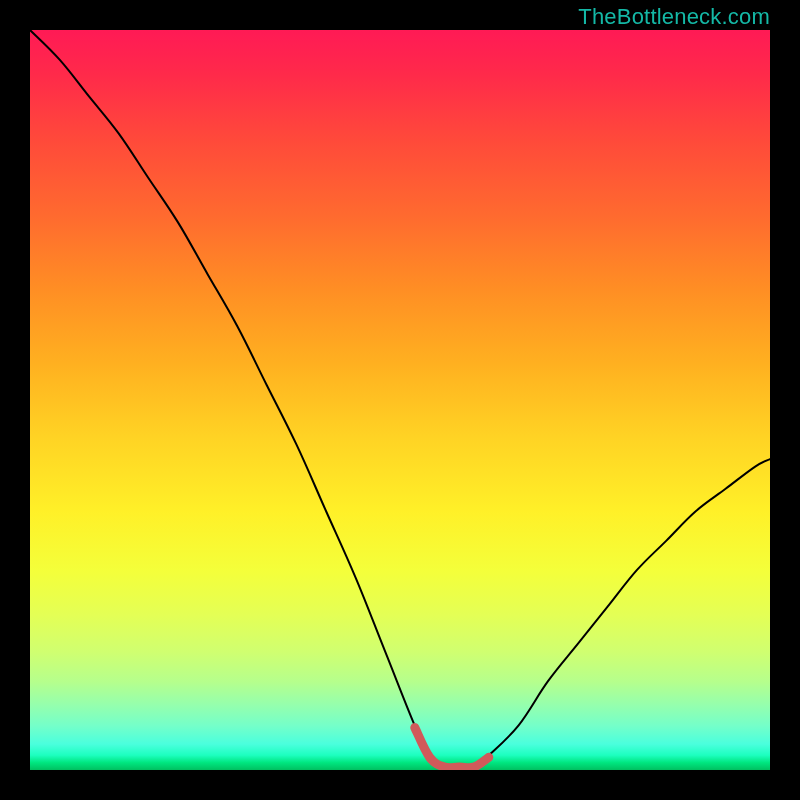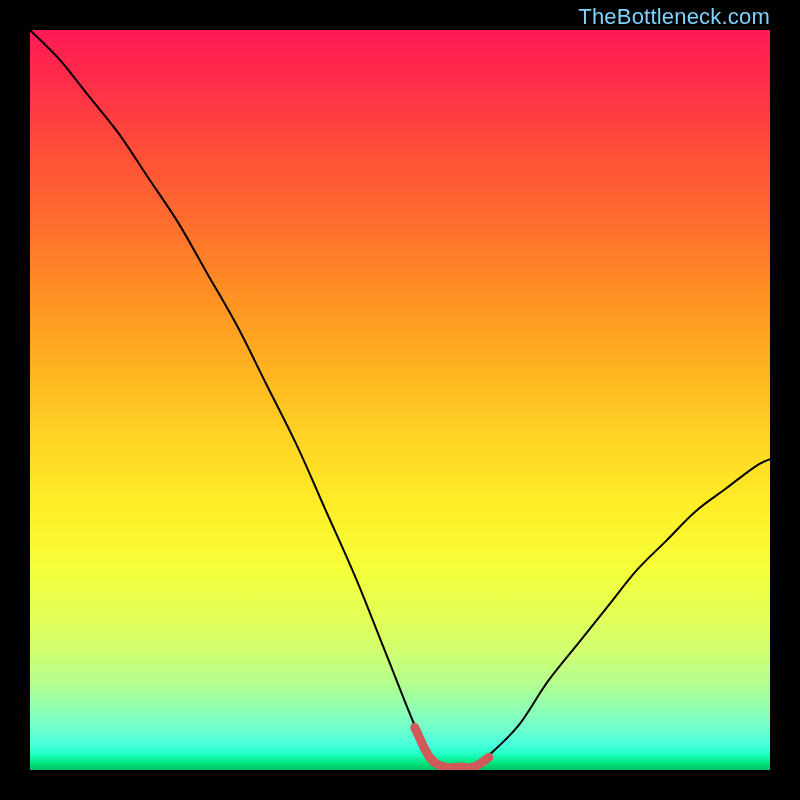--- a/index.html
+++ b/index.html
@@ -55,21 +55,21 @@
   .curve-svg {
     position: absolute;
     inset: 0;
     width: 740px;
     height: 740px;
   }
   .watermark {
     position: absolute;
     top: 4px;
     right: 30px;
-    color: #7dd3fc;
+    color: #14b8a6;
     font-size: 22px;
     font-weight: 500;
     letter-spacing: 0.2px;
   }
 </style>
 </head>
 <body>
 
 <div class="frame">
   <div class="watermark">TheBottleneck.com</div>

